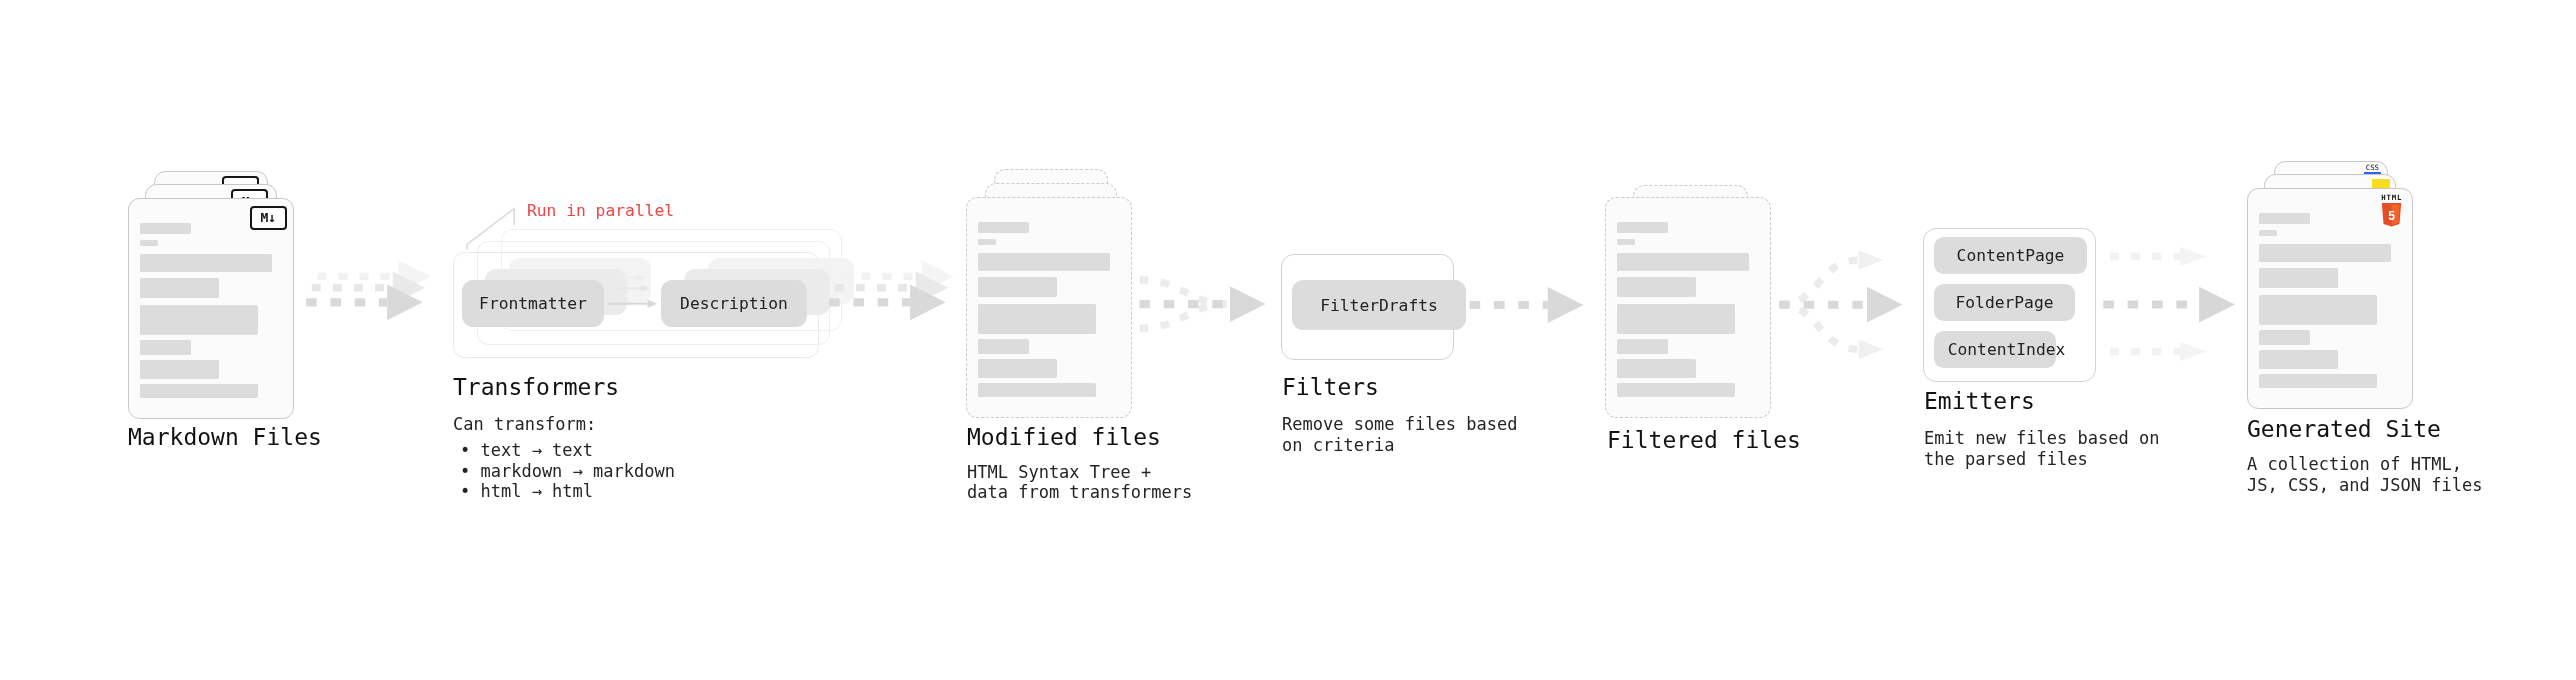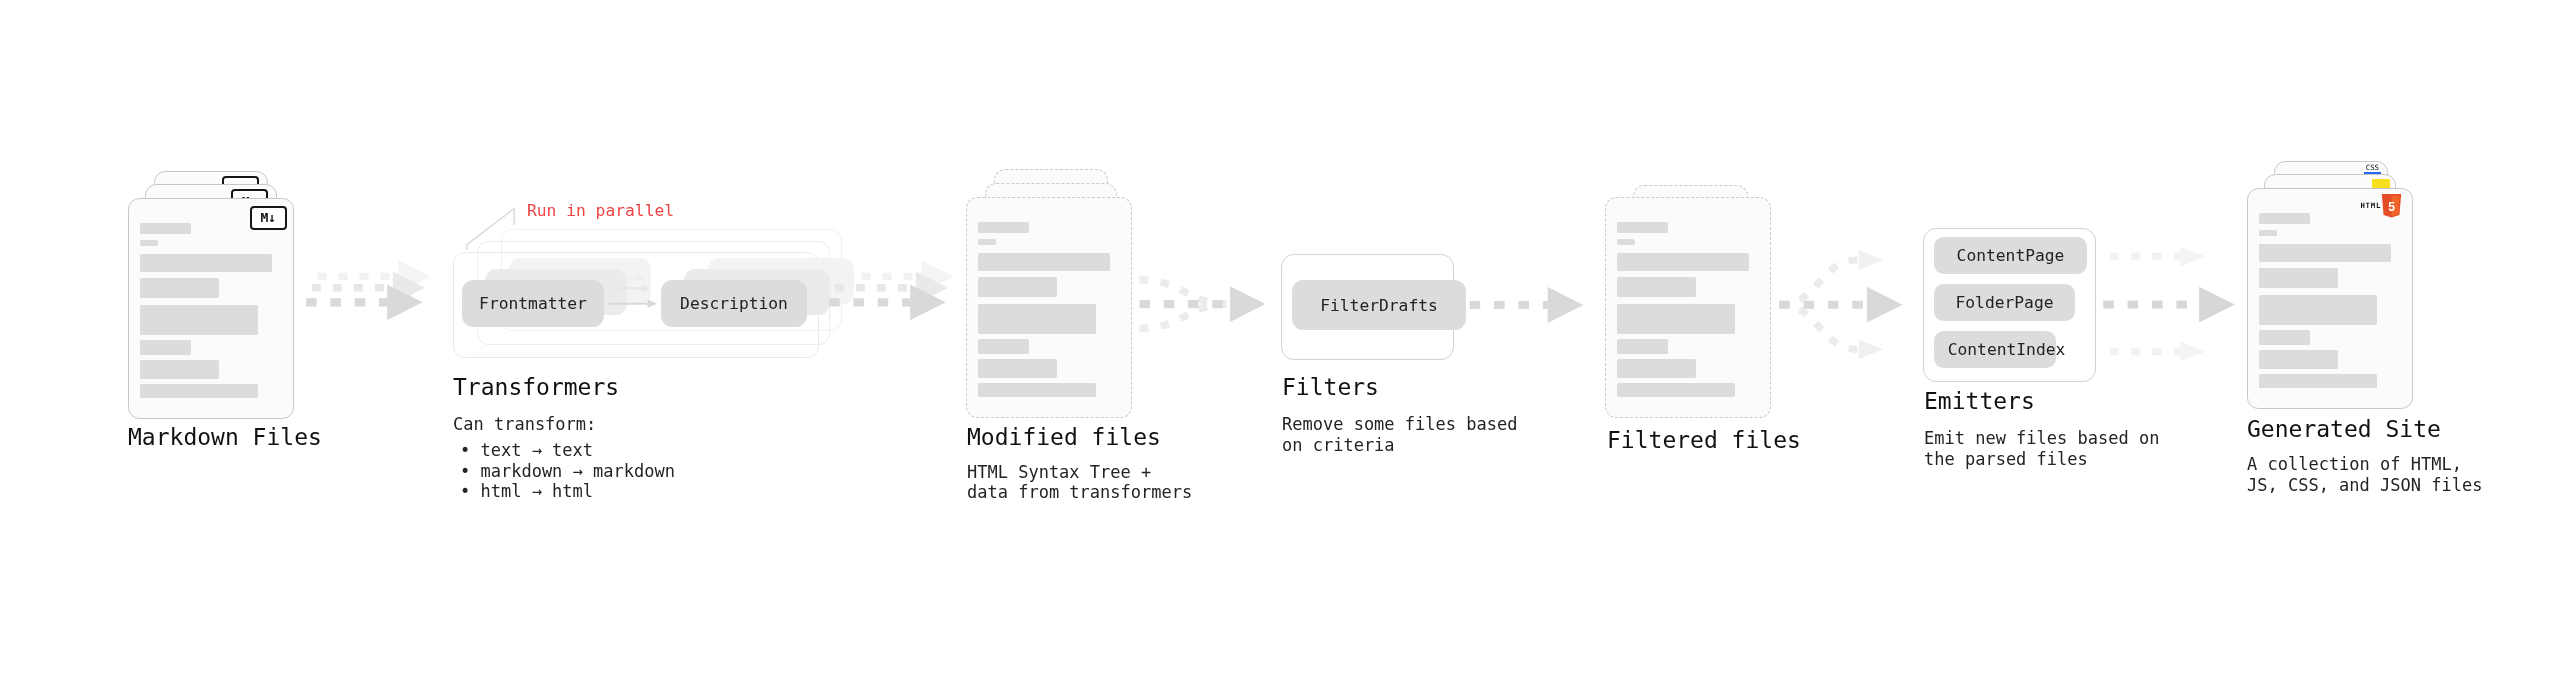--- a/index.html
+++ b/index.html
@@ -22,21 +22,21 @@
   .pill-sm{border-radius:9.8px;}
   
   .title{position:absolute;font-size:23px;color:#111;white-space:nowrap;}
   .sub{position:absolute;font-size:17px;color:#242424;white-space:nowrap;}
   .note{position:absolute;font-size:16.3px;color:#ef4444;white-space:nowrap;}
   
   .css-badge{position:absolute;display:flex;flex-direction:column;align-items:center;}
   .css-badge .txt{font-size:7.3px;font-weight:normal;color:#111;line-height:7.3px;}
   .css-badge .barb{width:16.3px;height:3.3px;background:#2965f1;margin-top:0.8px;}
   .js-badge{position:absolute;background:#f7df1e;}
-  .html5{position:absolute;display:flex;align-items:center;}
+  .html5{position:absolute;display:flex;flex-direction:column;align-items:center;}
   .html5 .txt{font-size:7.3px;font-weight:bold;color:#111;letter-spacing:0.8px;line-height:8.1px;margin-bottom:0.8px;}
 </style>
 </head>
 <body>
 
 <div class="canvas">
 
   <div class="card" style="left:154px;top:171px;width:114px;height:98px;">
     <div class="md-badge" style="right:8.1px;top:4.1px;">M↓</div>
   </div>

